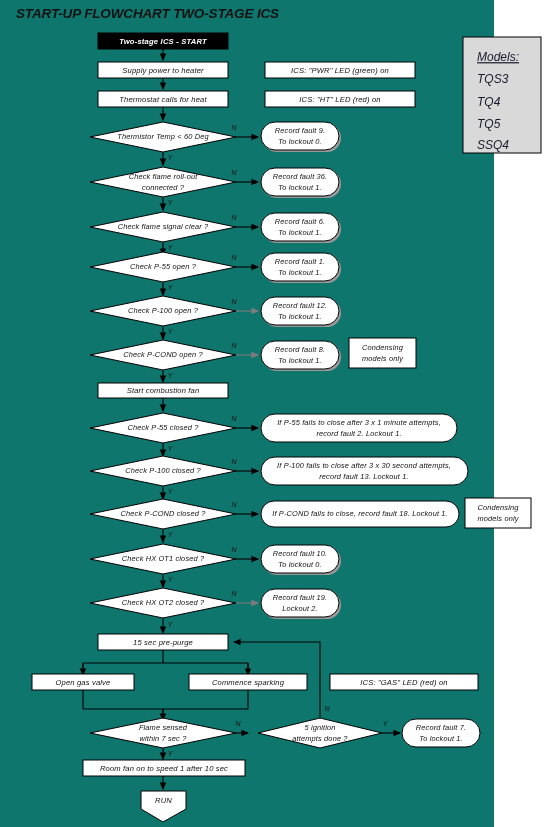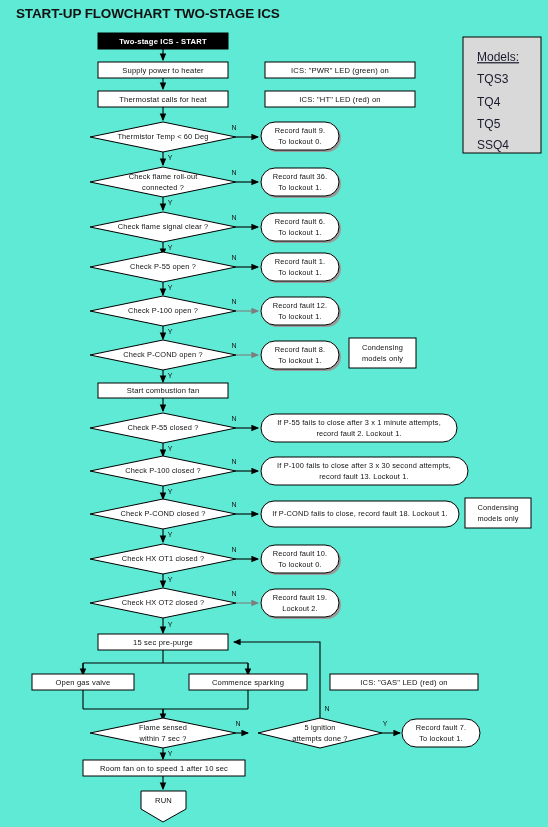--- a/index.html
+++ b/index.html
@@ -10,23 +10,24 @@
   body {
     width: 548px;
     height: 827px;
     position: relative;
     font-family: "Liberation Sans", sans-serif;
     overflow: hidden;
   }
   #page {
     position: absolute;
     left: 0; top: 0;
-    width: 548px;
+    width: 494px;
     height: 827px;
-    background: #5eead4;
+    background: #0f766e;
+    font-style: italic;
   }
   #title {
     position: absolute;
     left: 16px;
     top: 6px;
     font-size: 13.5px;
     font-weight: bold;
     letter-spacing: -0.15px;
     color: #111111;
     white-space: nowrap;

